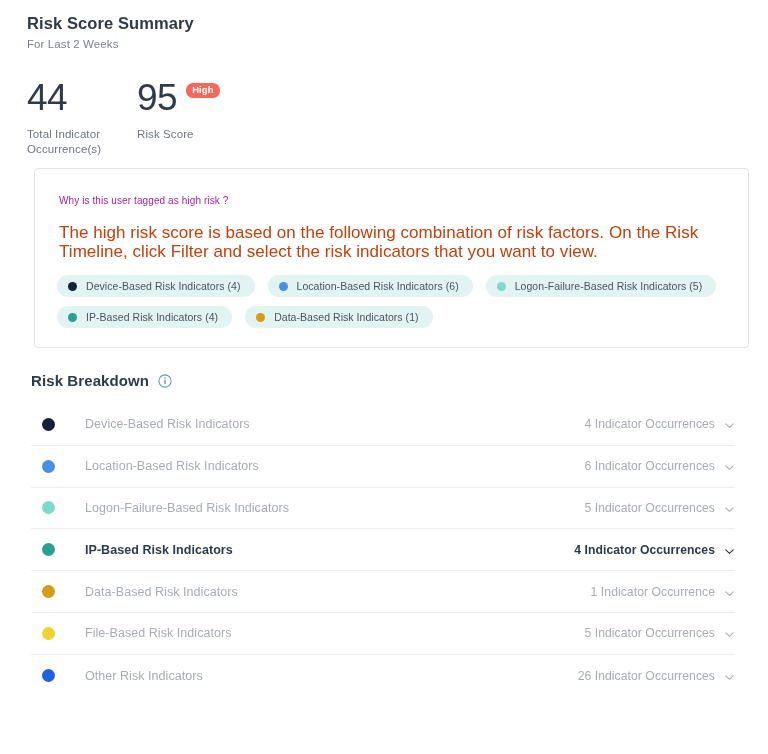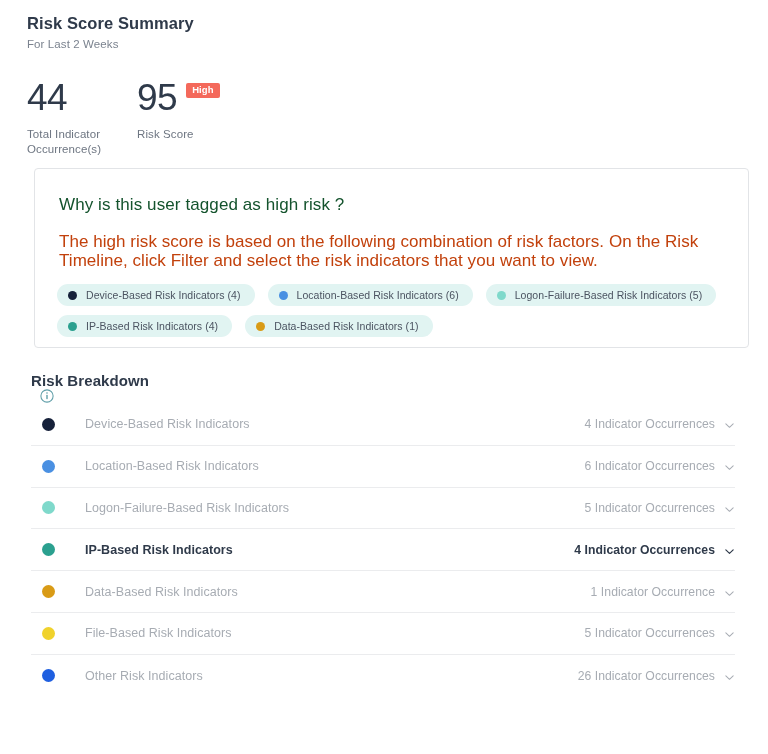--- a/index.html
+++ b/index.html
@@ -50,21 +50,21 @@
     font-weight: 400;
     line-height: 1;
     color: #2f3a4a;
     letter-spacing: -0.5px;
   }
   .badge {
     display: inline-block;
     margin-left: 9px;
     margin-top: 4px;
     padding: 2px 6px 3px 6px;
-    border-radius: 2px;
+    border-radius: 7px;
     background: #f4695b;
     color: #ffffff;
     font-size: 9.5px;
     font-weight: 700;
     line-height: 1.1;
     letter-spacing: 0.1px;
   }
   .stat-label {
     margin-top: 11px;
     font-size: 11.5px;
@@ -81,22 +81,22 @@
     top: 168px;
     width: 715px;
     height: 180px;
     box-sizing: border-box;
     border: 1px solid #e2e4e7;
     border-radius: 4px;
     background: #ffffff;
   }
   .explain-question {
     margin: 26px 0 0 24px;
-    font-size: 17px;
-    color: #14532d;
+    font-size: 10px;
+    color: #a21caf;
     letter-spacing: 0.1px;
   }
   .explain-body {
     margin: 17px 24px 0 24px;
     font-size: 17px;
     line-height: 19px;
     color: #c2410c;
     letter-spacing: 0.05px;
   }
   .chips {
@@ -126,21 +126,21 @@
     flex: 0 0 auto;
   }
   .chip .dot { width: 9px; height: 9px; }
 
   
   .breakdown-head {
     position: absolute;
     left: 31px;
     top: 372px;
     display: flex;
-    flex-direction: column;
+    align-items: center;
   }
   .breakdown-title {
     font-size: 15px;
     font-weight: 700;
     color: #2f3a4a;
     letter-spacing: 0.1px;
   }
   .info-icon {
     margin-left: 9px;
     width: 14px;

